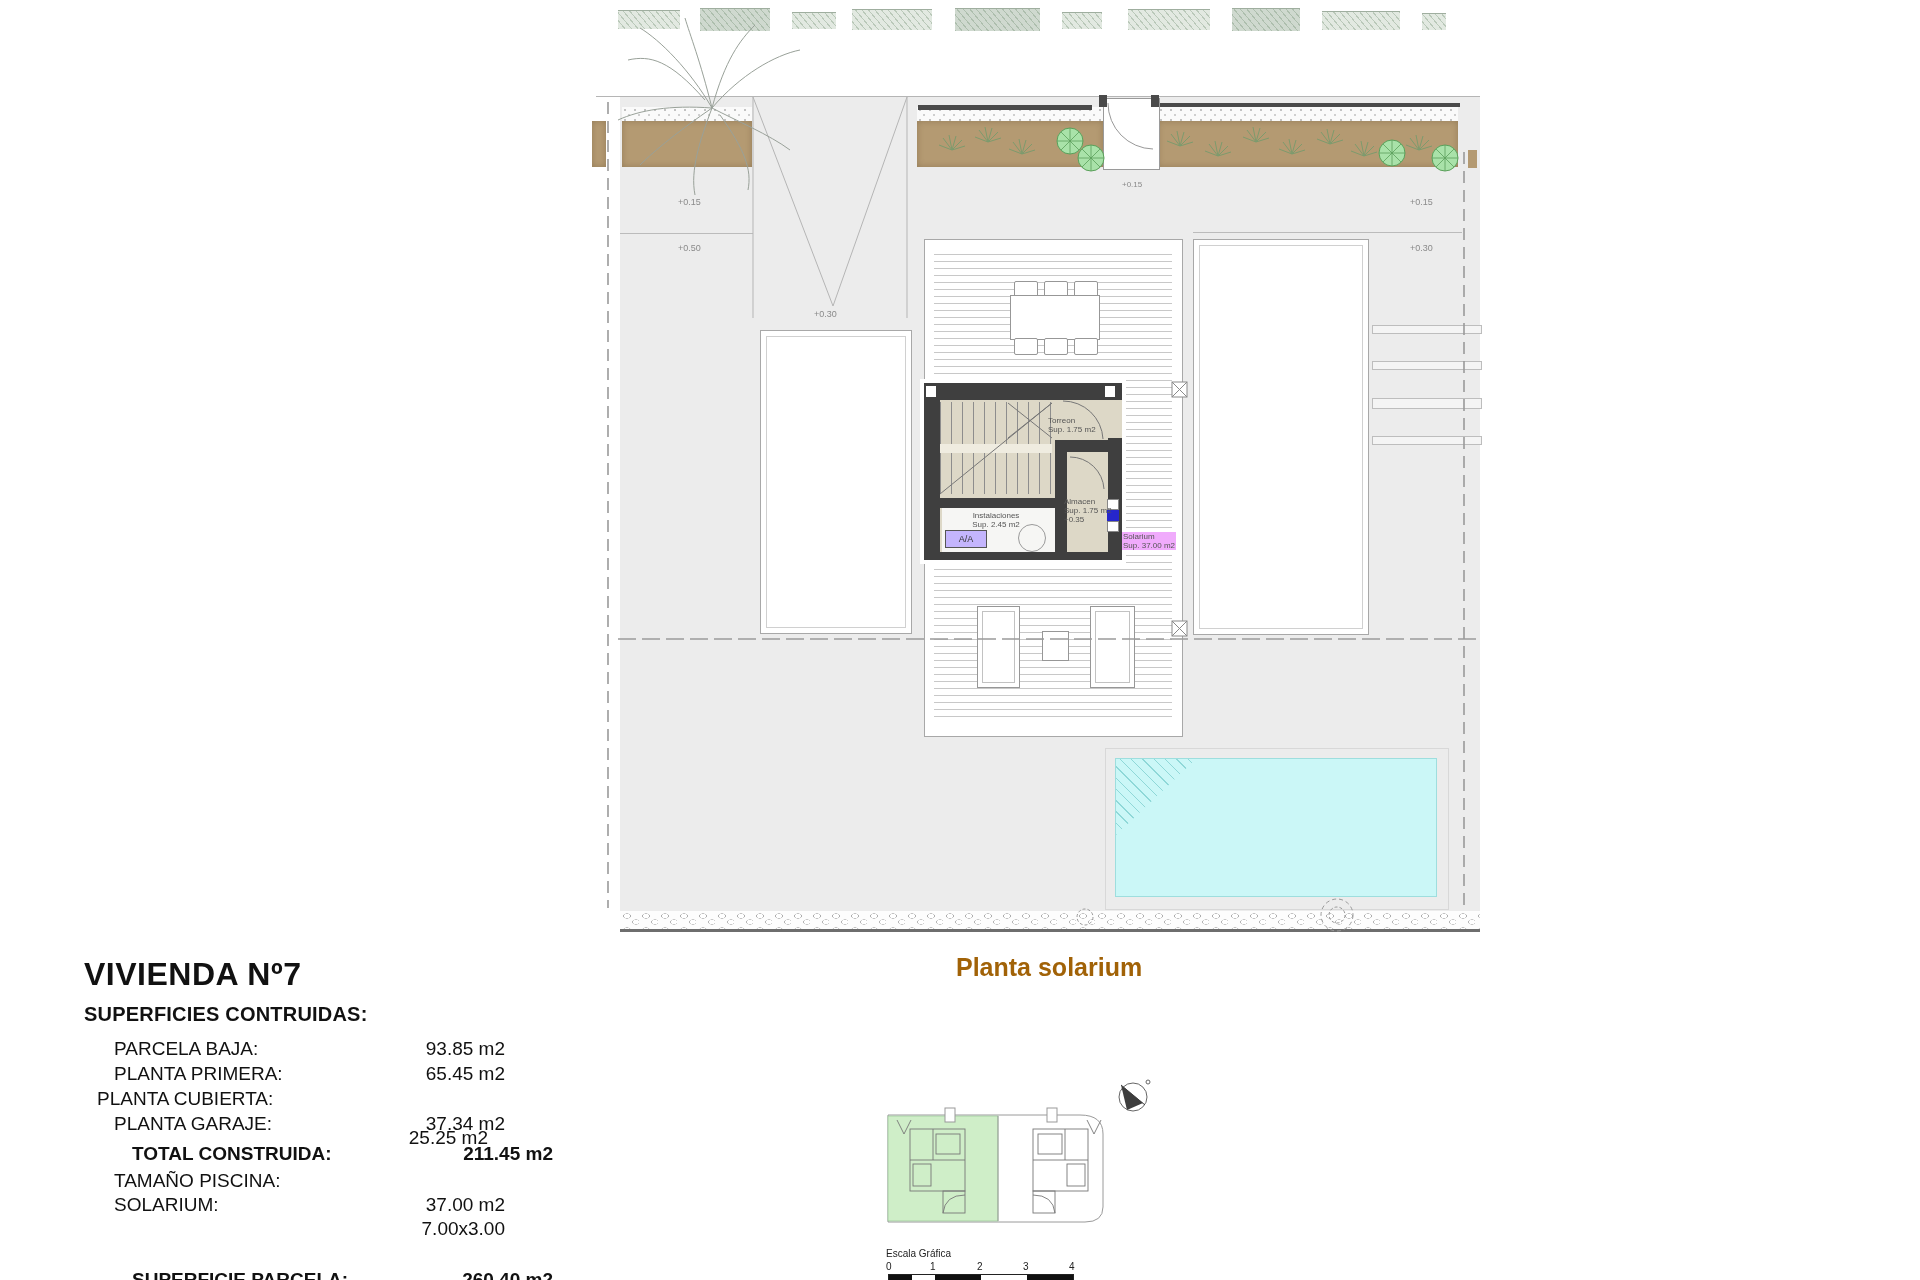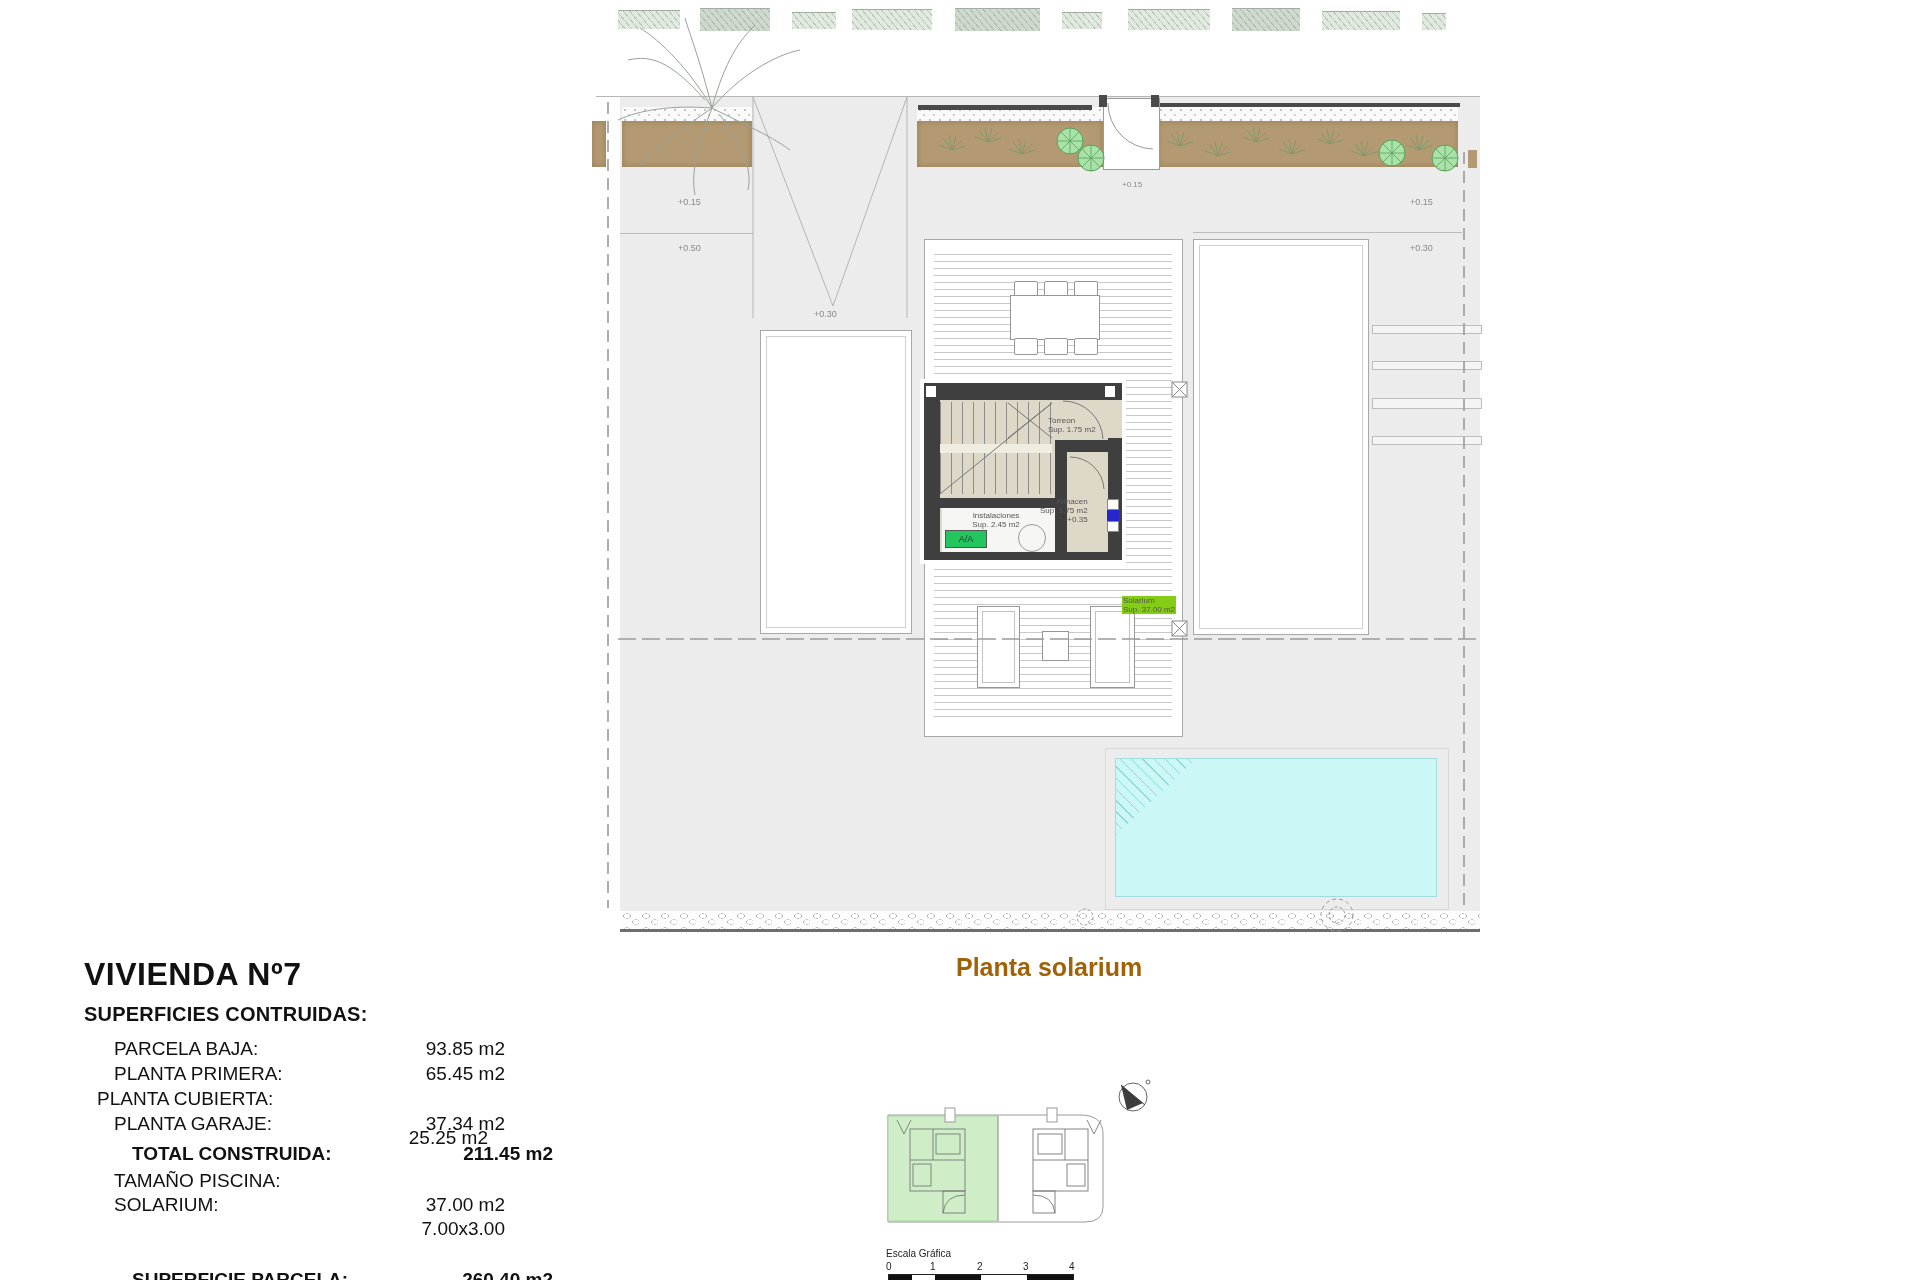--- a/index.html
+++ b/index.html
@@ -25,21 +25,21 @@
   .stepband{background:#f4f4f4;border:1px solid #bdbdbd;}
   .furn{background:#fff;border:1px solid #979797;}
   .furn .inner{position:absolute;left:4px;right:4px;top:4px;bottom:4px;border:1px solid #c2c2c2;}
   
   .core{left:924px;top:383px;width:198px;height:177px;background:#ddd8c7;box-shadow:0 0 0 4px #fff;}
   .wall{position:absolute;background:#3f3f3f;}
   .steps{position:absolute;left:16px;top:19px;width:112px;height:92px;
       background-image:repeating-linear-gradient(90deg,#8d8d8d 0 1px,transparent 1px 11px);}
   .landing{position:absolute;left:16px;top:61px;width:112px;height:9px;background:#efece0;}
   .instal{position:absolute;left:18px;top:125px;width:113px;height:44px;background:#f6f6f4;}
-  .aabox{position:absolute;left:21px;top:147px;width:40px;height:16px;background:#22c55e;border:1px solid #555;
+  .aabox{position:absolute;left:21px;top:147px;width:40px;height:16px;background:#c4b5fd;border:1px solid #555;
       font-size:9px;line-height:16px;text-align:center;color:#333;}
   .fancircle{position:absolute;left:94px;top:141px;width:26px;height:26px;border:1px solid #9a9a9a;border-radius:50%;background:#f6f6f4;}
   .panel-sq{position:absolute;width:10px;height:9px;border:1px solid #888;background:#fff;}
   .plabel{position:absolute;font-size:8px;line-height:9px;color:#555;}
   .glabel{position:absolute;font-size:9px;color:#8a8a8a;}
   
   .poolframe{left:1105px;top:748px;width:342px;height:160px;border:1px solid #d8d8d8;}
   .pool{left:1115px;top:758px;width:320px;height:137px;background:#cbf7f7;border:1px solid #9edede;}
   .poolhatch{position:absolute;left:0;top:0;width:80px;height:76px;
       clip-path:polygon(0 0,100% 0,0 100%);
@@ -145,27 +145,27 @@
     <div class="aabox">A/A</div>
     <div class="fancircle"></div>
     <div class="panel-sq" style="left:183px;top:116px;"></div>
     <div class="panel-sq" style="left:183px;top:127px;background:#2626cc;border-color:#2626cc;"></div>
     <div class="panel-sq" style="left:183px;top:138px;"></div>
   </div>
 
   <div class="plabel" style="left:1048px;top:416px;">
     <span>Torreon</span><br><span>Sup. 1.75 m2</span>
   </div>
-  <div class="plabel" style="left:1040px;top:497px;text-align:right;">
+  <div class="plabel" style="left:1064px;top:497px;">
     <span>Almacen</span><br><span>Sup. 1.75 m2</span><br><span>+0.35</span>
   </div>
   <div class="plabel" style="left:960px;top:511px;text-align:center;width:72px;">
     <span>Instalaciones</span><br><span>Sup. 2.45 m2</span>
   </div>
-  <div class="plabel" style="left:1122px;top:596px;background:#84cc16;padding:0 1px;">
+  <div class="plabel" style="left:1122px;top:532px;background:#f0abfc;padding:0 1px;">
     <span>Solarium</span><br><span>Sup. 37.00 m2</span>
   </div>
 
   <div class="glabel" style="left:678px;top:197px;">+0.15</div>
   <div class="glabel" style="left:678px;top:243px;">+0.50</div>
   <div class="glabel" style="left:814px;top:309px;">+0.30</div>
   <div class="glabel" style="left:1410px;top:197px;">+0.15</div>
   <div class="glabel" style="left:1410px;top:243px;">+0.30</div>
   <div class="glabel" style="left:1122px;top:180px;font-size:8px;">+0.15</div>
 

